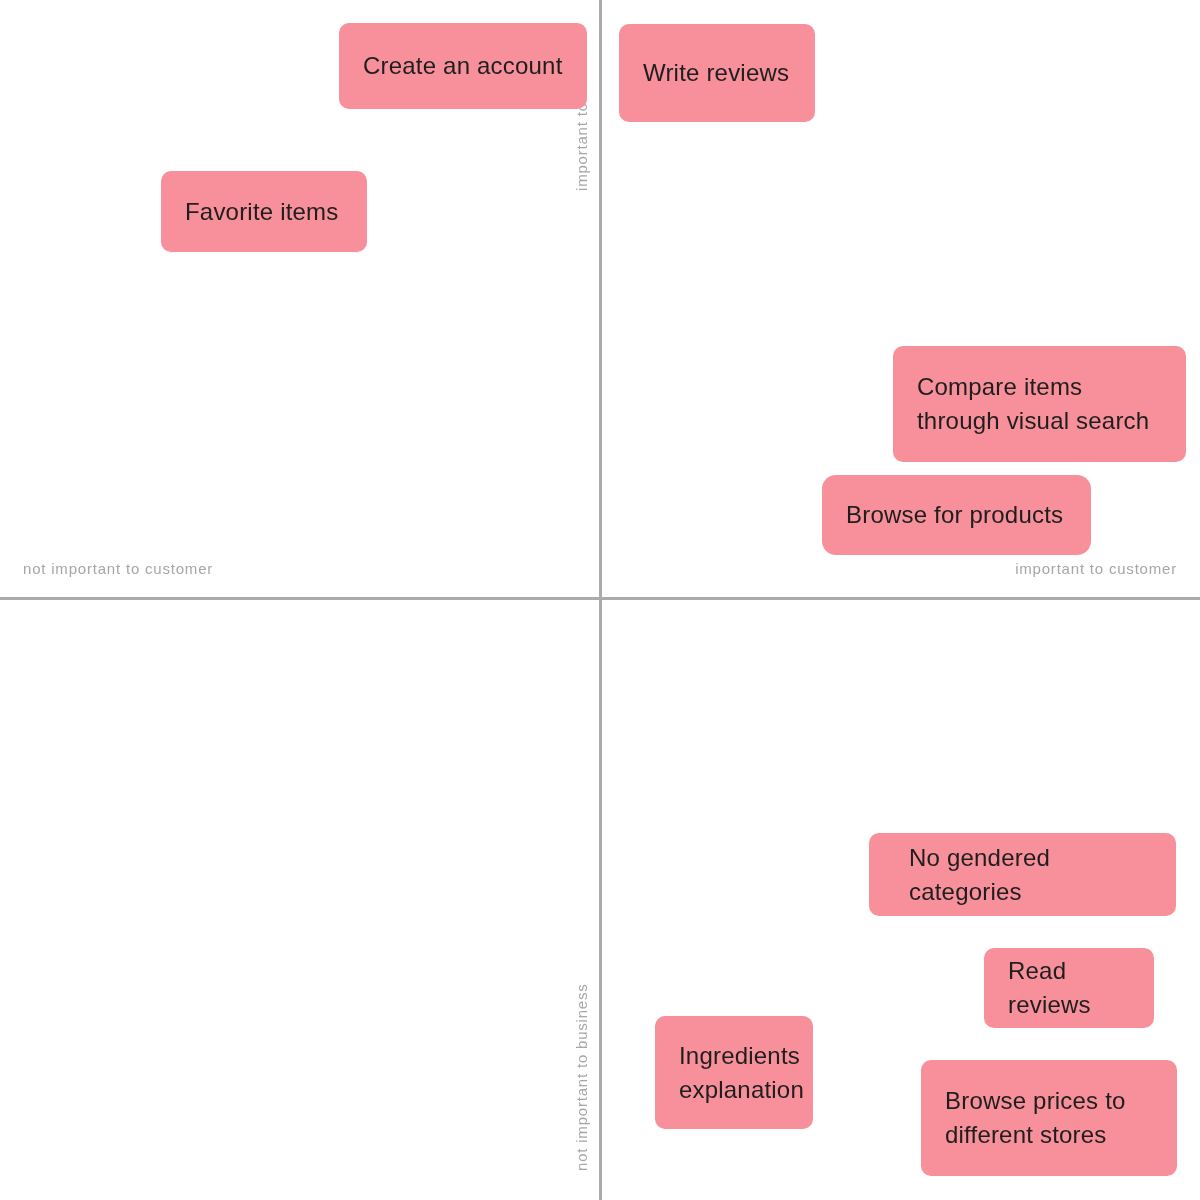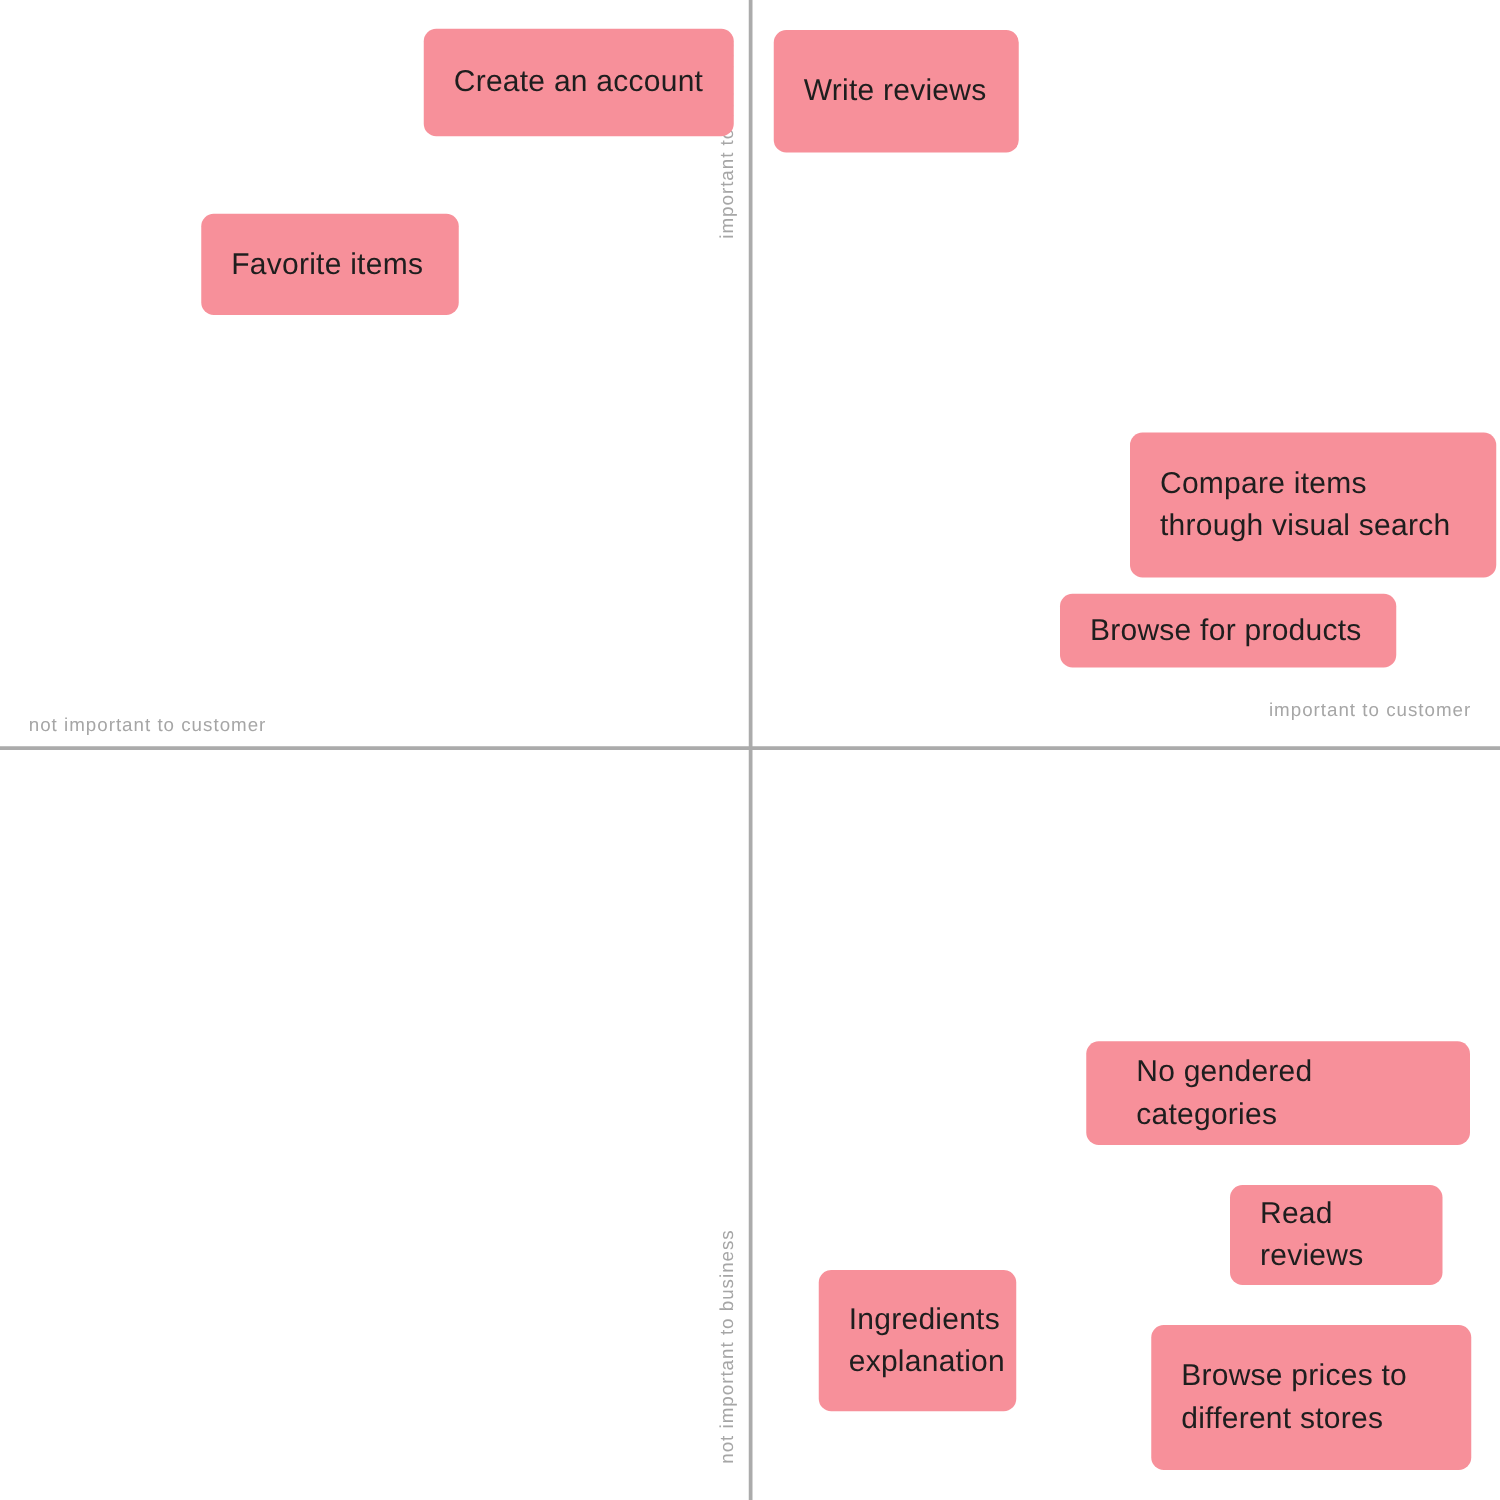--- a/index.html
+++ b/index.html
@@ -47,21 +47,21 @@
   #axis-label-top-vertical {
     left: 573px;
     top: 191px;
   }
   #axis-label-bottom-vertical {
     left: 573px;
     top: 1171px;
   }
   #axis-label-left-horizontal {
     left: 23px;
-    top: 572px;
+    top: 560px;
   }
   #axis-label-right-horizontal {
     right: 23px;
     top: 560px;
   }
   .sticky-note {
     position: absolute;
     background: #f7909a;
     border-radius: 10px;
     color: #1e1e1e;
@@ -72,22 +72,22 @@
     align-items: center;
     text-align: left;
     padding: 0 24px;
     box-sizing: border-box;
     cursor: pointer;
   }
   
   #note-create-an-account   { left: 315px; top: 23px;   width: 248px; height: 86px; margin-left: 24px;  }
   #note-write-reviews       { left: 619px; top: 24px;   width: 196px; height: 98px;  }
   #note-favorite-items      { left: 161px; top: 171px;  width: 206px; height: 81px;  }
-  #note-compare-items       { left: 893px; top: 346px;  width: 293px; height: 116px; margin-left: 11px; }
-  #note-browse-for-products { left: 848px; top: 475px;  width: 269px; height: 59px;  }
+  #note-compare-items       { left: 893px; top: 346px;  width: 293px; height: 116px; }
+  #note-browse-for-products { left: 822px; top: 475px;  width: 269px; height: 80px; border-radius: 14px;  }
   #note-no-gendered         { left: 869px; top: 833px;  width: 307px; height: 83px; padding-left: 40px;  }
   #note-read-reviews        { left: 984px; top: 948px;  width: 170px; height: 80px;  }
   #note-ingredients         { left: 655px; top: 1016px; width: 158px; height: 113px; }
   #note-compare-prices      { left: 921px; top: 1060px; width: 256px; height: 116px; }
 </style>
 </head>
 <body>
 
 <div id="canvas">
 

